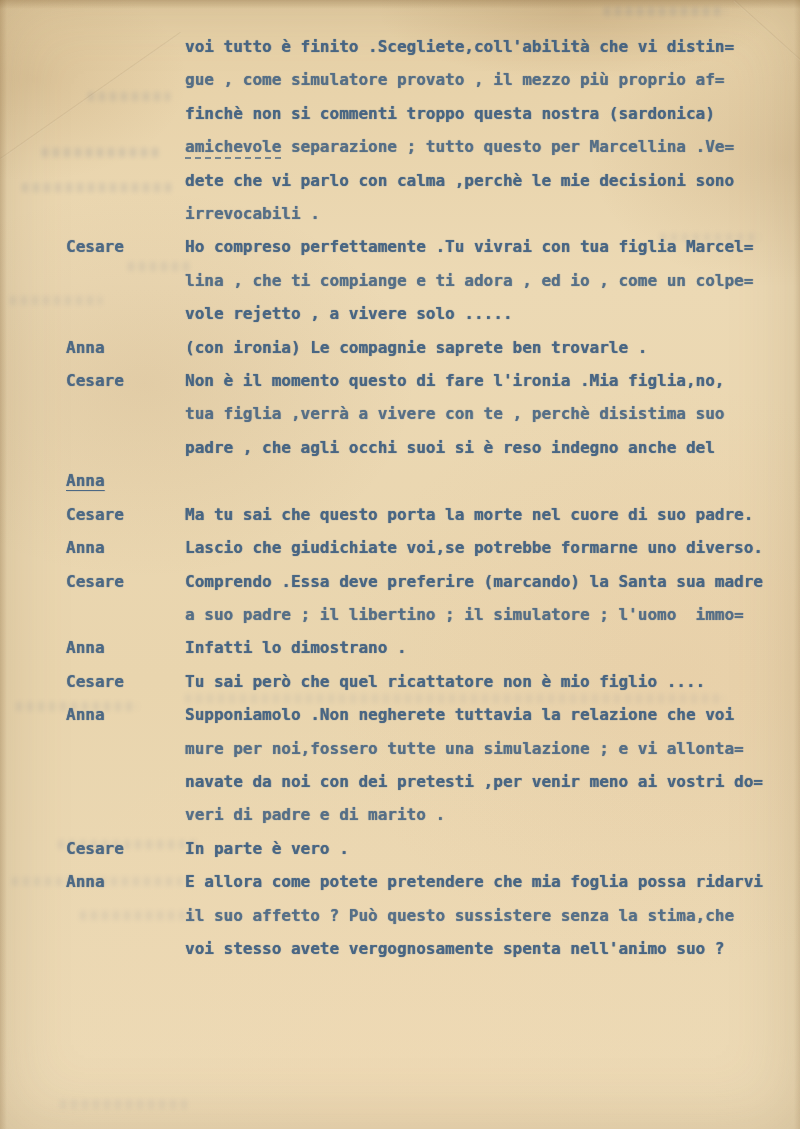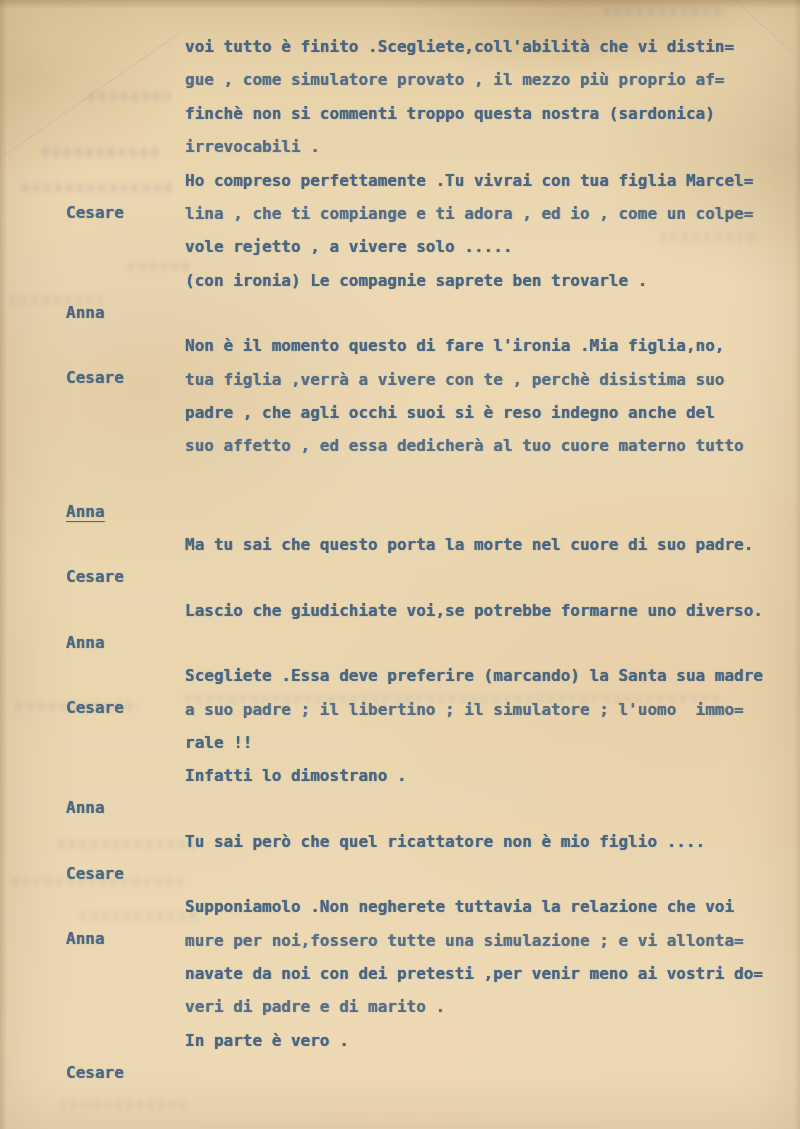--- a/index.html
+++ b/index.html
@@ -26,21 +26,21 @@
     color:#3d5e80;
   }
   .script-body{position:absolute;left:0;top:30px;right:0;}
   .entry{display:grid;grid-template-columns:185px 1fr;}
   .speaker,.line{
     font-size:16px;
     line-height:33.4px;
     white-space:pre;
     text-shadow:0 0 1.1px rgba(61,94,128,.85), .6px .4px 0 rgba(61,94,128,.28);
   }
-  .speaker{padding-left:66px;opacity:.9;margin-top:32px;}
+  .speaker{padding-left:66px;opacity:.9;}
   .speaker.underlined{text-decoration:underline;text-underline-offset:4px;}
   .line:nth-child(odd){opacity:.93;}
   .line:nth-child(even){opacity:.85;}
   .dashed-u{border-bottom:2px dashed rgba(61,94,128,.8);padding-bottom:1px;}
   
   .smudge{
     position:absolute;height:9px;border-radius:2px;
     background:repeating-linear-gradient(90deg, rgba(80,100,135,.5) 0 6px, rgba(80,100,135,0) 6px 11px);
     filter:blur(2.4px);
   }
@@ -71,20 +71,22 @@
   <div class="crease" style="left:0;top:158px;width:220px;transform:rotate(-35deg);"></div>
   <div class="crease" style="left:735px;top:0;width:95px;transform:rotate(42deg);"></div>
 
   <div class="script-body">
       <div class="entry">
         <div class="speaker"></div>
         <div>
           <div class="line">voi tutto è finito .Scegliete,coll'abilità che vi distin=</div>
           <div class="line">gue , come simulatore provato , il mezzo più proprio af=</div>
           <div class="line">finchè non si commenti troppo questa nostra (sardonica)</div>
+          <div class="line"><span class="dashed-u">amichevole</span> separazione ; tutto questo per Marcellina .Ve=</div>
+          <div class="line">dete che vi parlo con calma ,perchè le mie decisioni sono</div>
           <div class="line">irrevocabili .</div>
         </div>
       </div>
       <div class="entry">
         <div class="speaker">Cesare</div>
         <div>
           <div class="line">Ho compreso perfettamente .Tu vivrai con tua figlia Marcel=</div>
           <div class="line">lina , che ti compiange e ti adora , ed io , come un colpe=</div>
           <div class="line">vole rejetto , a vivere solo .....</div>
         </div>
@@ -94,44 +96,42 @@
         <div>
           <div class="line">(con ironia) Le compagnie saprete ben trovarle .</div>
         </div>
       </div>
       <div class="entry">
         <div class="speaker">Cesare</div>
         <div>
           <div class="line">Non è il momento questo di fare l'ironia .Mia figlia,no,</div>
           <div class="line">tua figlia ,verrà a vivere con te , perchè disistima suo</div>
           <div class="line">padre , che agli occhi suoi si è reso indegno anche del</div>
-          <div class="line">suo affetto , ed essa dedicherà al tuo cuore materno tutto</div>
         </div>
       </div>
       <div class="entry">
         <div class="speaker underlined">Anna</div>
       </div>
       <div class="entry">
         <div class="speaker">Cesare</div>
         <div>
           <div class="line">Ma tu sai che questo porta la morte nel cuore di suo padre.</div>
         </div>
       </div>
       <div class="entry">
         <div class="speaker">Anna</div>
         <div>
           <div class="line">Lascio che giudichiate voi,se potrebbe formarne uno diverso.</div>
         </div>
       </div>
       <div class="entry">
         <div class="speaker">Cesare</div>
         <div>
-          <div class="line">Scegliete .Essa deve preferire (marcando) la Santa sua madre</div>
+          <div class="line">Comprendo .Essa deve preferire (marcando) la Santa sua madre</div>
           <div class="line">a suo padre ; il libertino ; il simulatore ; l'uomo  immo=</div>
-          <div class="line">rale !!</div>
         </div>
       </div>
       <div class="entry">
         <div class="speaker">Anna</div>
         <div>
           <div class="line">Infatti lo dimostrano .</div>
         </div>
       </div>
       <div class="entry">
         <div class="speaker">Cesare</div>
@@ -149,16 +149,21 @@
         </div>
       </div>
       <div class="entry">
         <div class="speaker">Cesare</div>
         <div>
           <div class="line">In parte è vero .</div>
         </div>
       </div>
       <div class="entry">
         <div class="speaker">Anna</div>
+        <div>
+          <div class="line">E allora come potete pretendere che mia foglia possa ridarvi</div>
+          <div class="line">il suo affetto ? Può questo sussistere senza la stima,che</div>
+          <div class="line">voi stesso avete vergognosamente spenta nell'animo suo ?</div>
+        </div>
       </div>
     </div>
 
 </div>
 
 </body></html>

